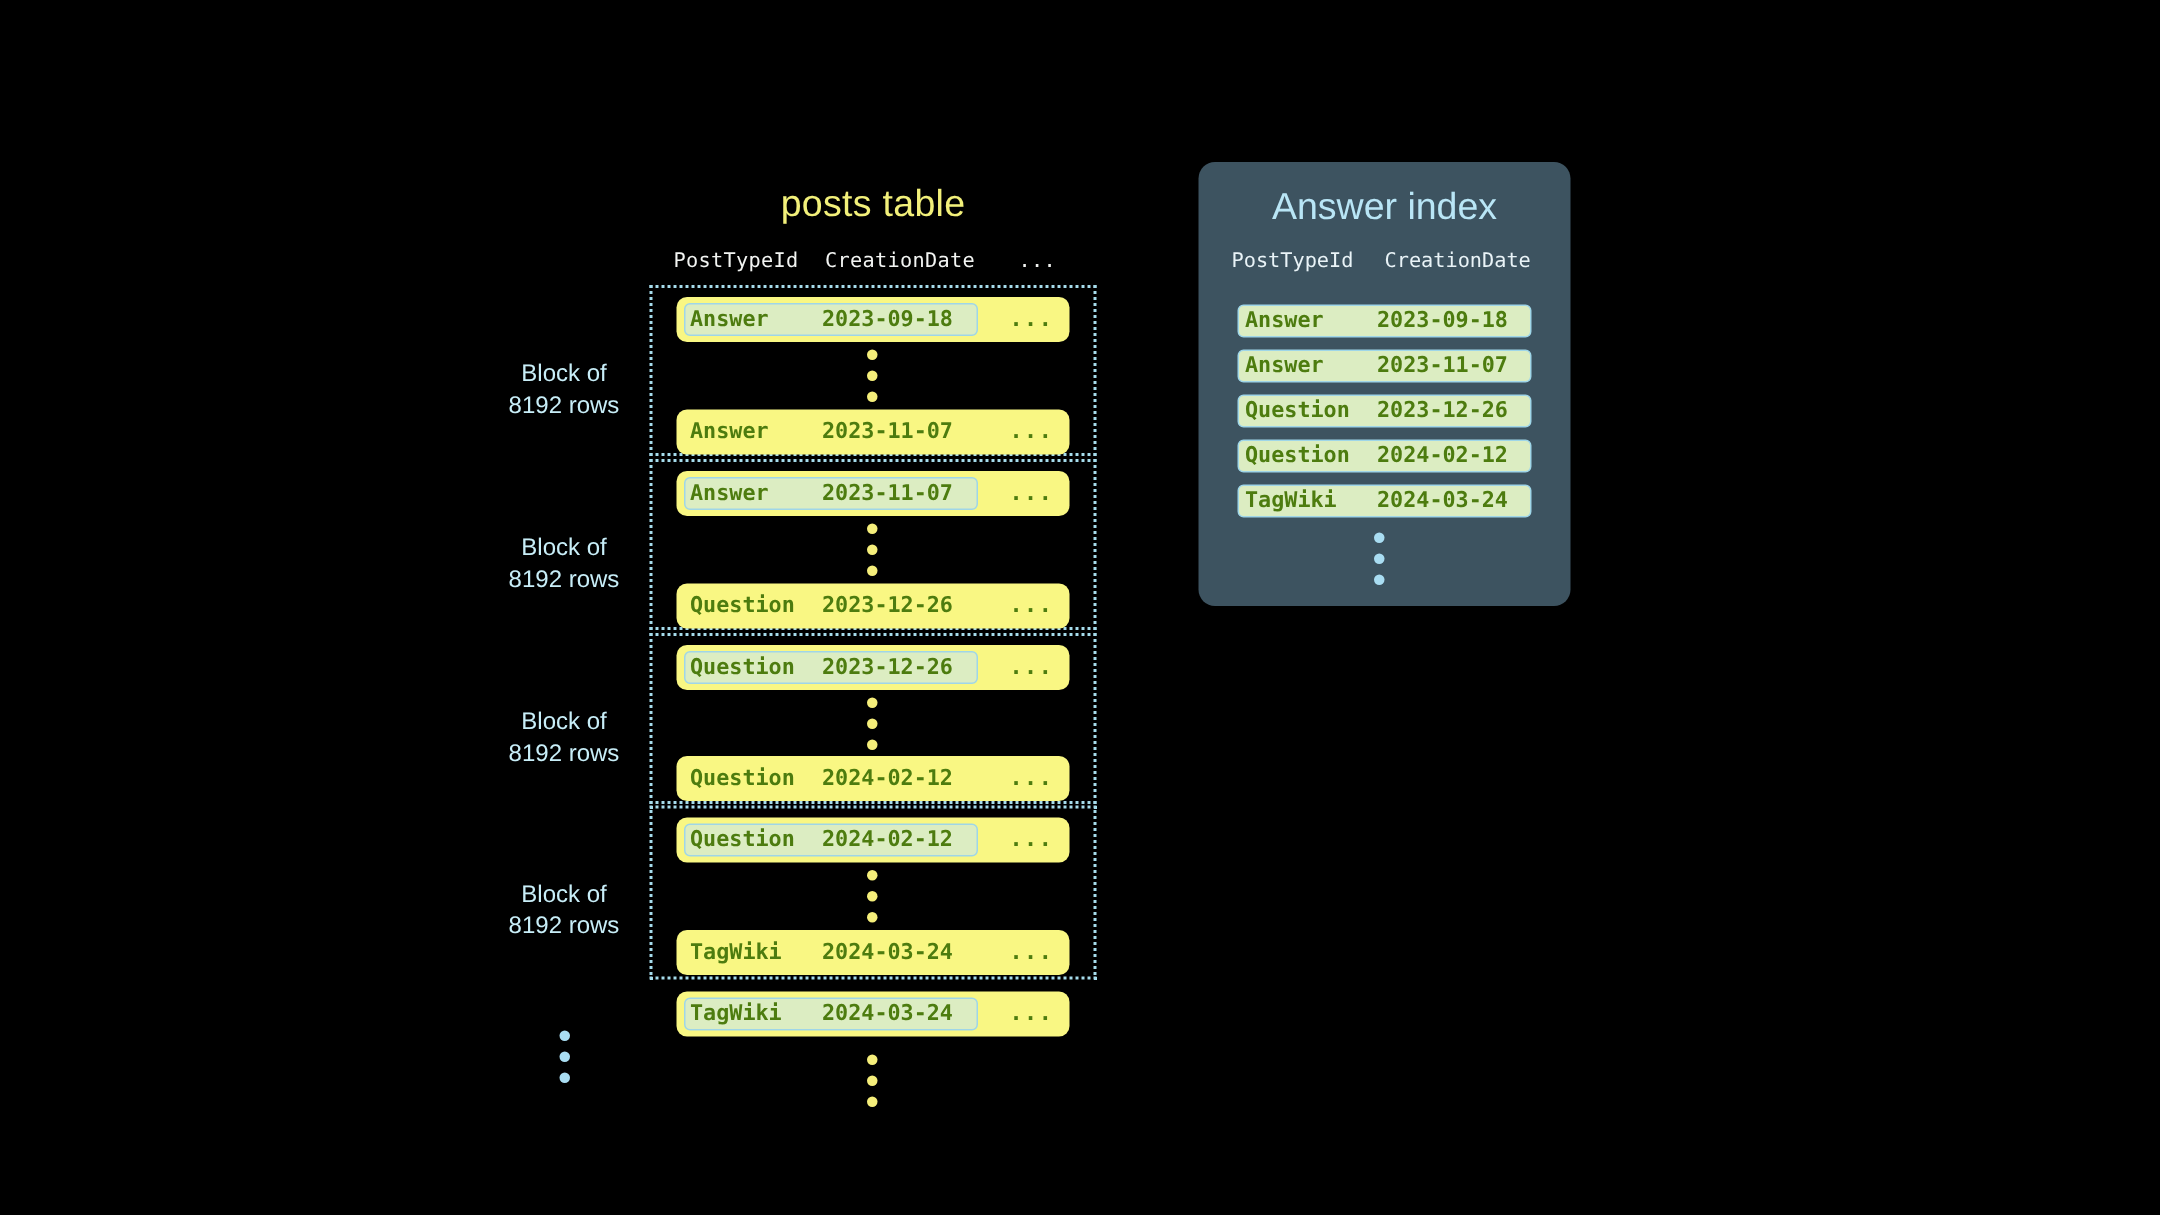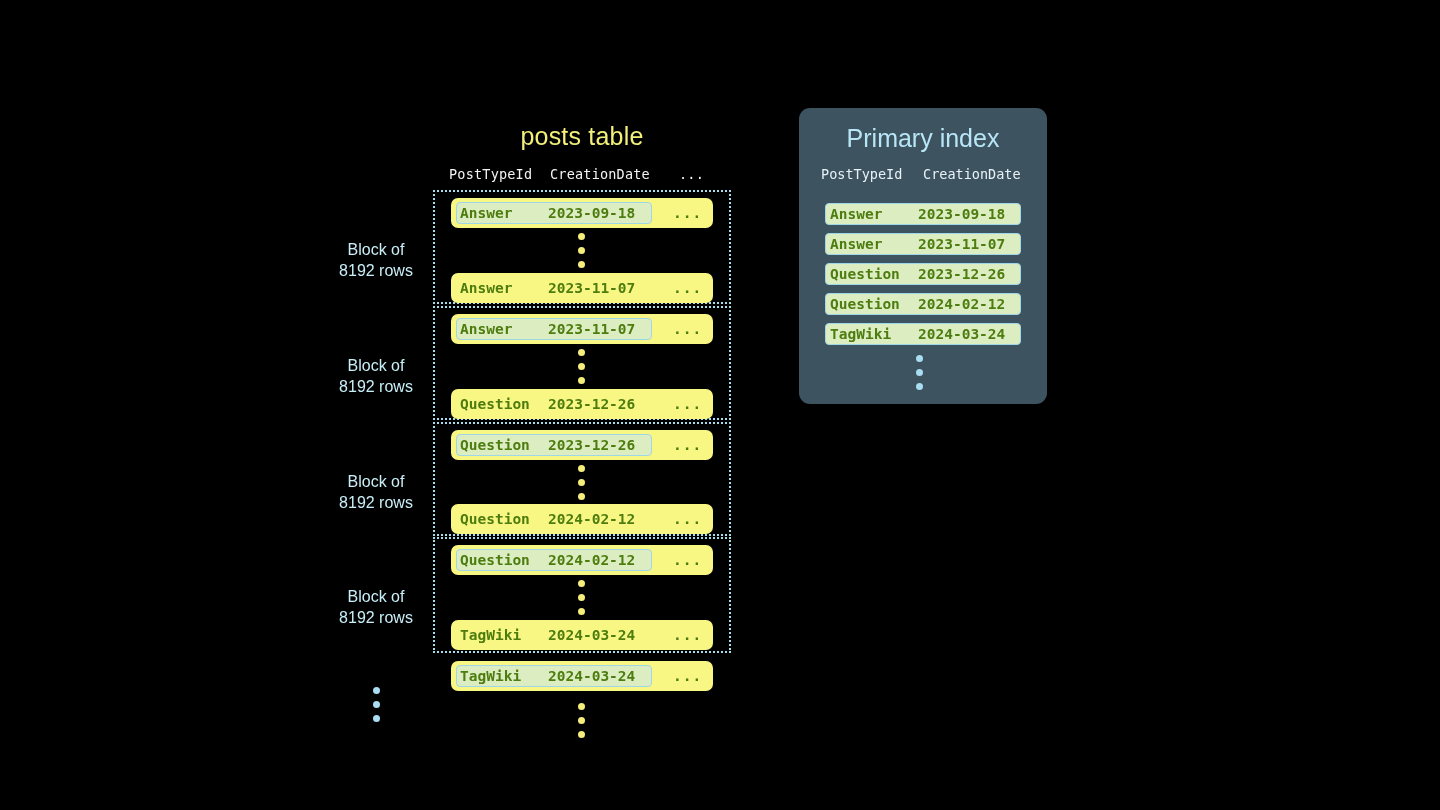--- a/index.html
+++ b/index.html
@@ -244,21 +244,21 @@
       <i></i>
       <i></i>
   </div>
   <div class="vdots blue" style="left:372px;top:687px;">
     <i></i>
       <i></i>
       <i></i>
   </div>
 
   <div class="index-panel">
-    <div class="index-title">Primary index</div>
+    <div class="index-title">Answer index</div>
     <div class="index-header">
       <span class="h-type">PostTypeId</span>
       <span class="h-date">CreationDate</span>
     </div>
 
     <div class="index-row" style="top:95px;">
       <span class="cell-text c-type">Answer</span>
       <span class="cell-text c-date">2023-09-18</span>
     </div>
     <div class="index-row" style="top:125px;">

